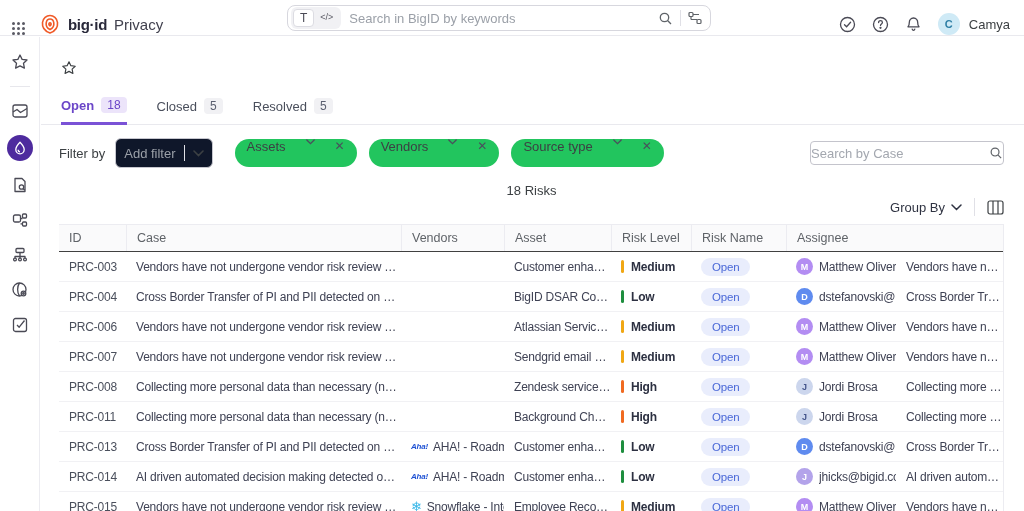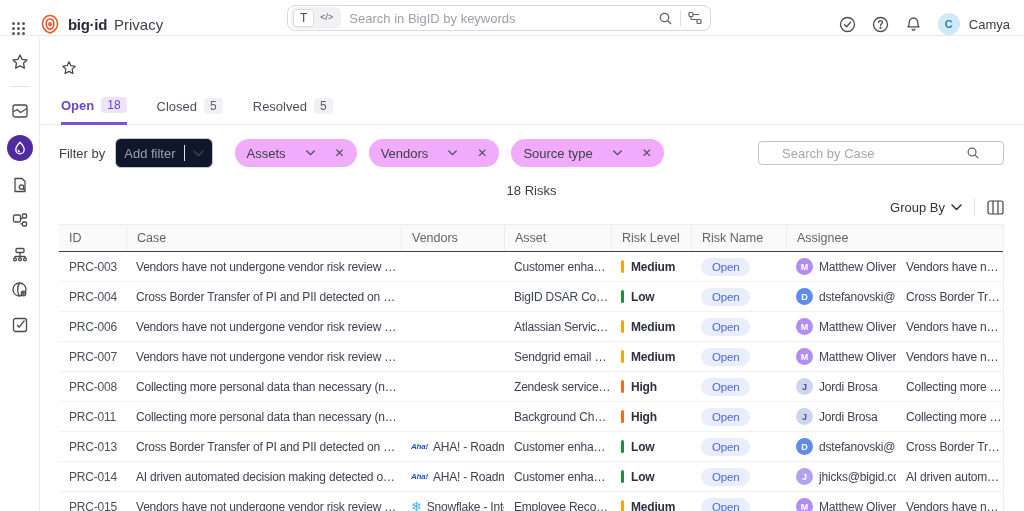--- a/index.html
+++ b/index.html
@@ -48,25 +48,25 @@
   .tab.active { color:#6b46c8; font-weight:700; border-bottom:3px solid #7a52d6; margin-bottom:-1px; }
   .tab.active .cnt { background:#ece4fa; color:#6b46c8; font-weight:400; }
 
   .filter-row { display:flex; align-items:center; margin:13px 20px 0 18px; }
   .filter-label { font-size:13px; color:#3c4043; margin-right:10px; }
   .add-filter { display:flex; align-items:center; border:1px solid #c7c7cf; border-radius:6px;
     height:30px; padding:0 8px; gap:8px; cursor:pointer; background:#0f172a; }
   .add-filter .ph { font-size:13px; color:#9ba0a8; }
   .add-filter .sep { width:1px; height:16px; background:#e0e0e6; }
   .chips { display:flex; gap:12px; margin-left:22px; }
-  .chip { display:flex; align-items:center; gap:20px; background:#f0abfc; border-radius:16px;
+  .chip { display:flex; align-items:flex-start; gap:20px; background:#22c55e; border-radius:16px;
     height:28px; padding:0 12px; font-size:13px; color:#3c4043; cursor:pointer; }
   .chip .x { font-size:12px; color:#4a4f5c; cursor:pointer; }
-  .case-search { margin-left:auto; width:246px; height:24px; border:1px solid #c4c4cc; border-radius:4px;
-    display:flex; align-items:center; padding:0 23px; }
+  .case-search { margin-left:auto; width:194px; height:24px; border:1px solid #c4c4cc; border-radius:4px;
+    display:flex; align-items:center; padding:0 0; }
   .case-search input { border:none; outline:none; flex:1; font-size:13px; font-family:"Liberation Sans",sans-serif; }
   .case-search input::placeholder { color:#a3a7af; }
 
   .meta-row { display:flex; align-items:center; margin:15px 20px 8px 18px;flex-direction:column; }
   .risk-count { font-size:13px; color:#3c4043; }
   .meta-right { margin-left:auto; display:flex; align-items:center; gap:12px; }
   .group-by { display:flex; align-items:center; gap:6px; font-size:13px; color:#2f3342; cursor:pointer; }
   .meta-div { width:1px; height:18px; background:#e0e0e6; }
 
   

